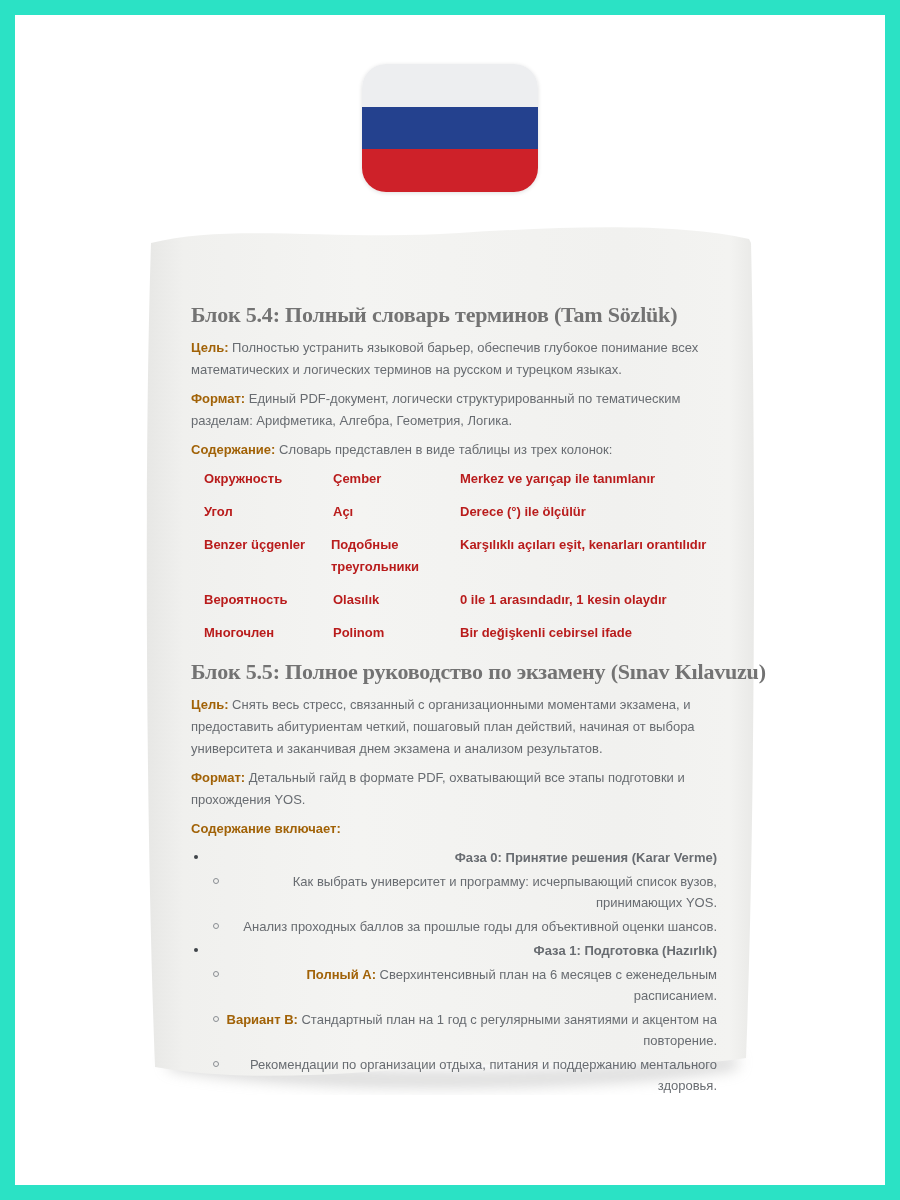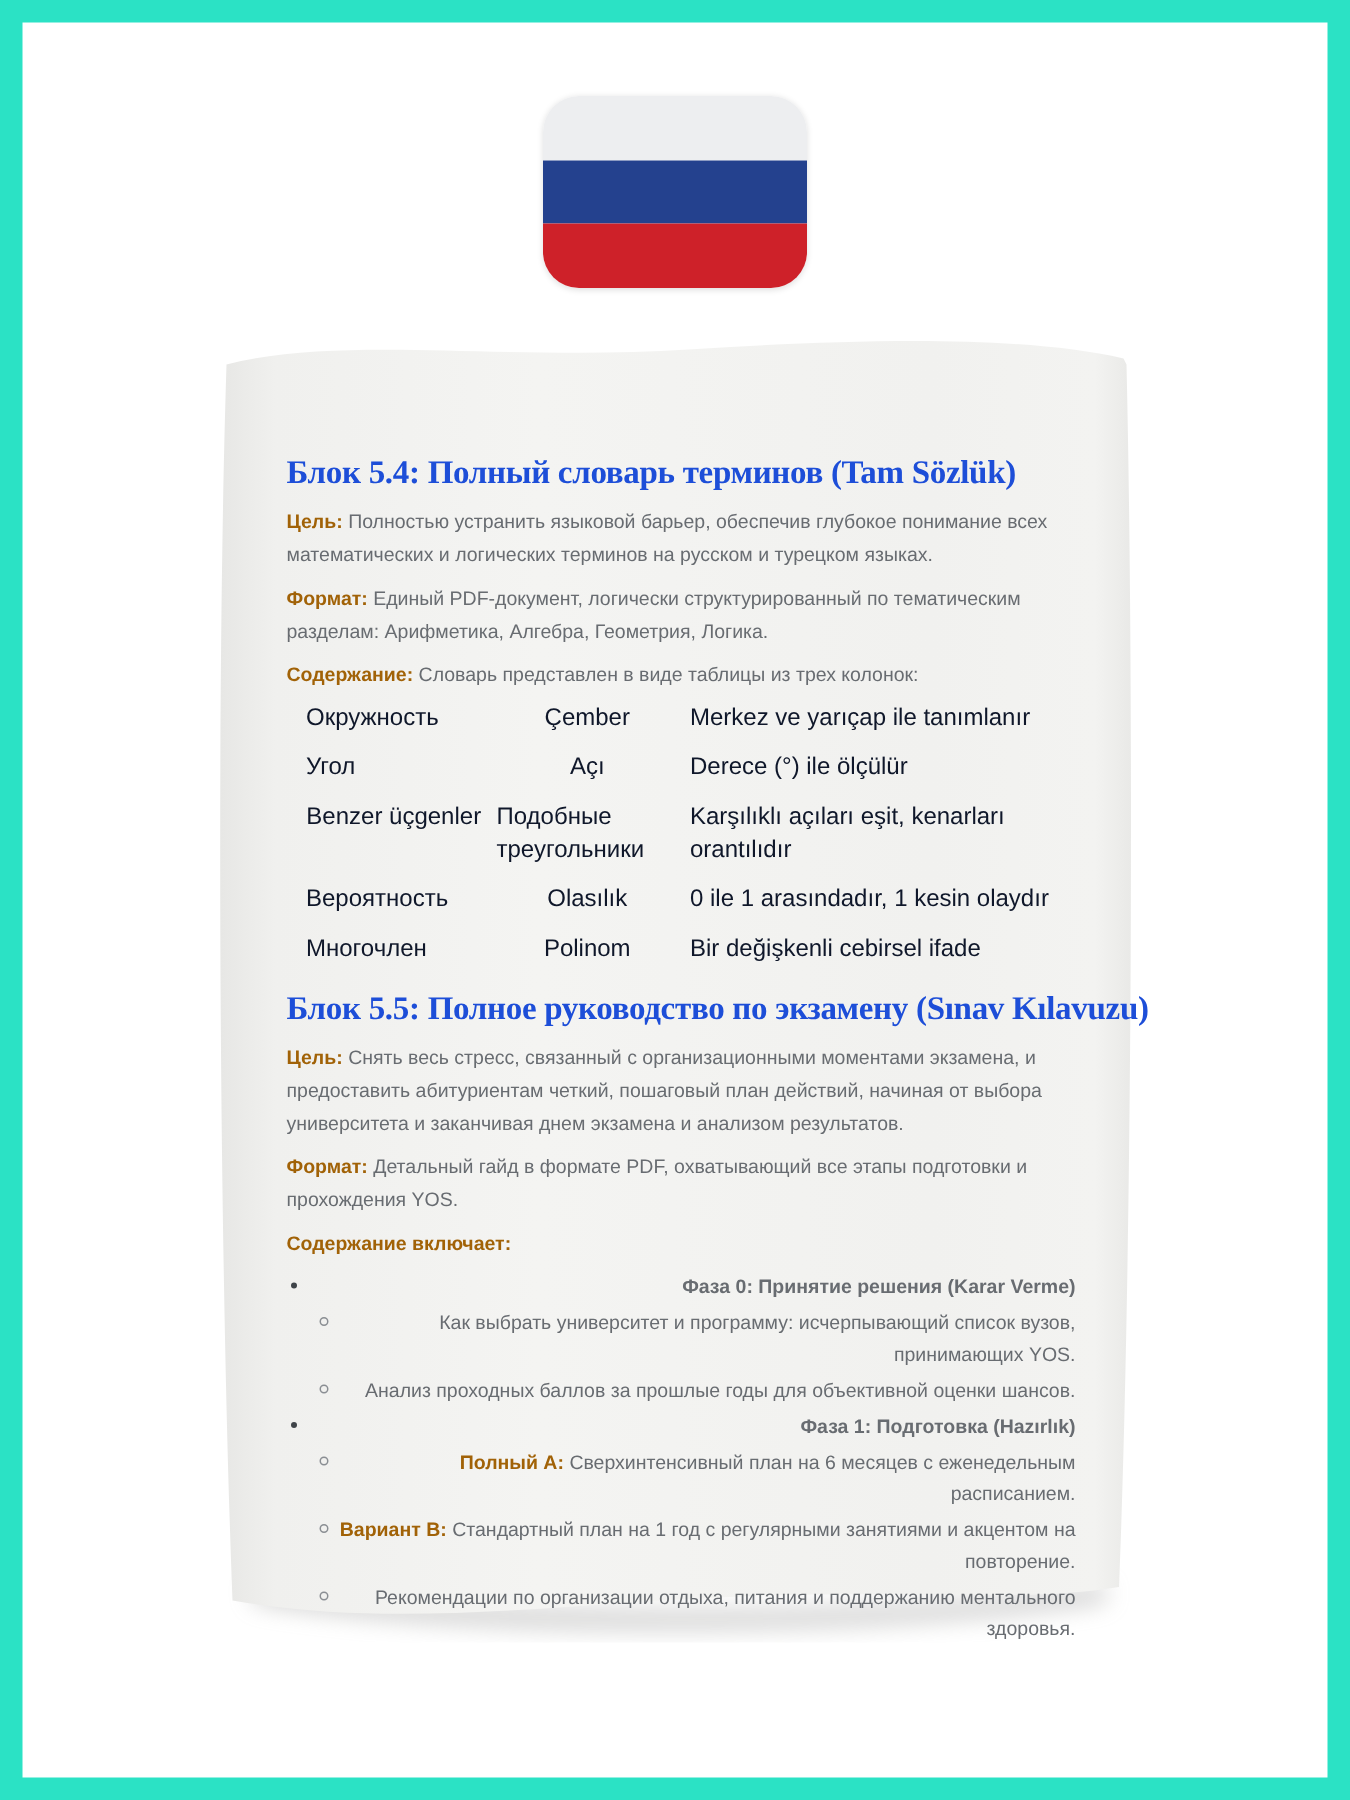--- a/index.html
+++ b/index.html
@@ -11,30 +11,30 @@
   .flag{position:absolute;left:362px;top:64px;width:176px;height:128px;border-radius:24px;
         overflow:hidden;display:flex;flex-direction:column;box-shadow:0 1px 4px rgba(0,0,0,.13);}
   .flag .stripe{flex:1;}
 
   
   .paper{position:absolute;left:139px;top:213px;width:622px;height:882px;}
   .paper svg{position:absolute;inset:0;width:100%;height:100%;}
   .content{position:absolute;inset:0;box-sizing:border-box;padding:88px 44px 0 52px;}
 
   h1{font-family:"Liberation Serif",serif;font-weight:600;font-size:22px;line-height:28px;
-     color:#1d4ed8;margin:0 0 8px;white-space:nowrap;overflow:visible;letter-spacing:-0.2px;}
+     color:#737373;margin:0 0 8px;white-space:nowrap;overflow:visible;letter-spacing:-0.2px;}
   .h2{margin-top:14px;}
   p{font-size:13px;line-height:22px;color:#686c71;margin:0 0 7px;}
   p b,li b{color:#a16207;font-weight:bold;}
 
-  .tbl{margin:6px 0 0 13px;font-size:16px;line-height:22px;color:#0f172a;}
+  .tbl{margin:6px 0 0 13px;font-size:13px;line-height:22px;color:#b91c1c;font-weight:bold;}
   .tr{display:flex;}
   .td{padding-bottom:11px;}
   .c1{width:129px;padding-right:10px;box-sizing:border-box;}
-  .c2{width:127px;padding-right:10px;box-sizing:border-box;text-align:center;}
+  .c2{width:127px;padding-right:10px;box-sizing:border-box;}
   .c3{flex:1;}
   .tr:last-child .td{padding-bottom:0;}
 
   ul.list{list-style:none;margin:5px 0 0;padding:0;}
   ul.list li{position:relative;font-size:13px;line-height:21px;color:#686c71;margin:0 0 3px;text-align:right;}
   li.l1{padding-left:17px;font-weight:bold;color:#3c4046;margin-top:2px;}
   li.l1::before{content:"";position:absolute;left:3px;top:8px;width:4px;height:4px;
                 border-radius:50%;background:#3f4449;}
   li.l2{padding-left:34px;}
   li.l2::before{content:"";position:absolute;left:22px;top:7px;width:5px;height:5px;

